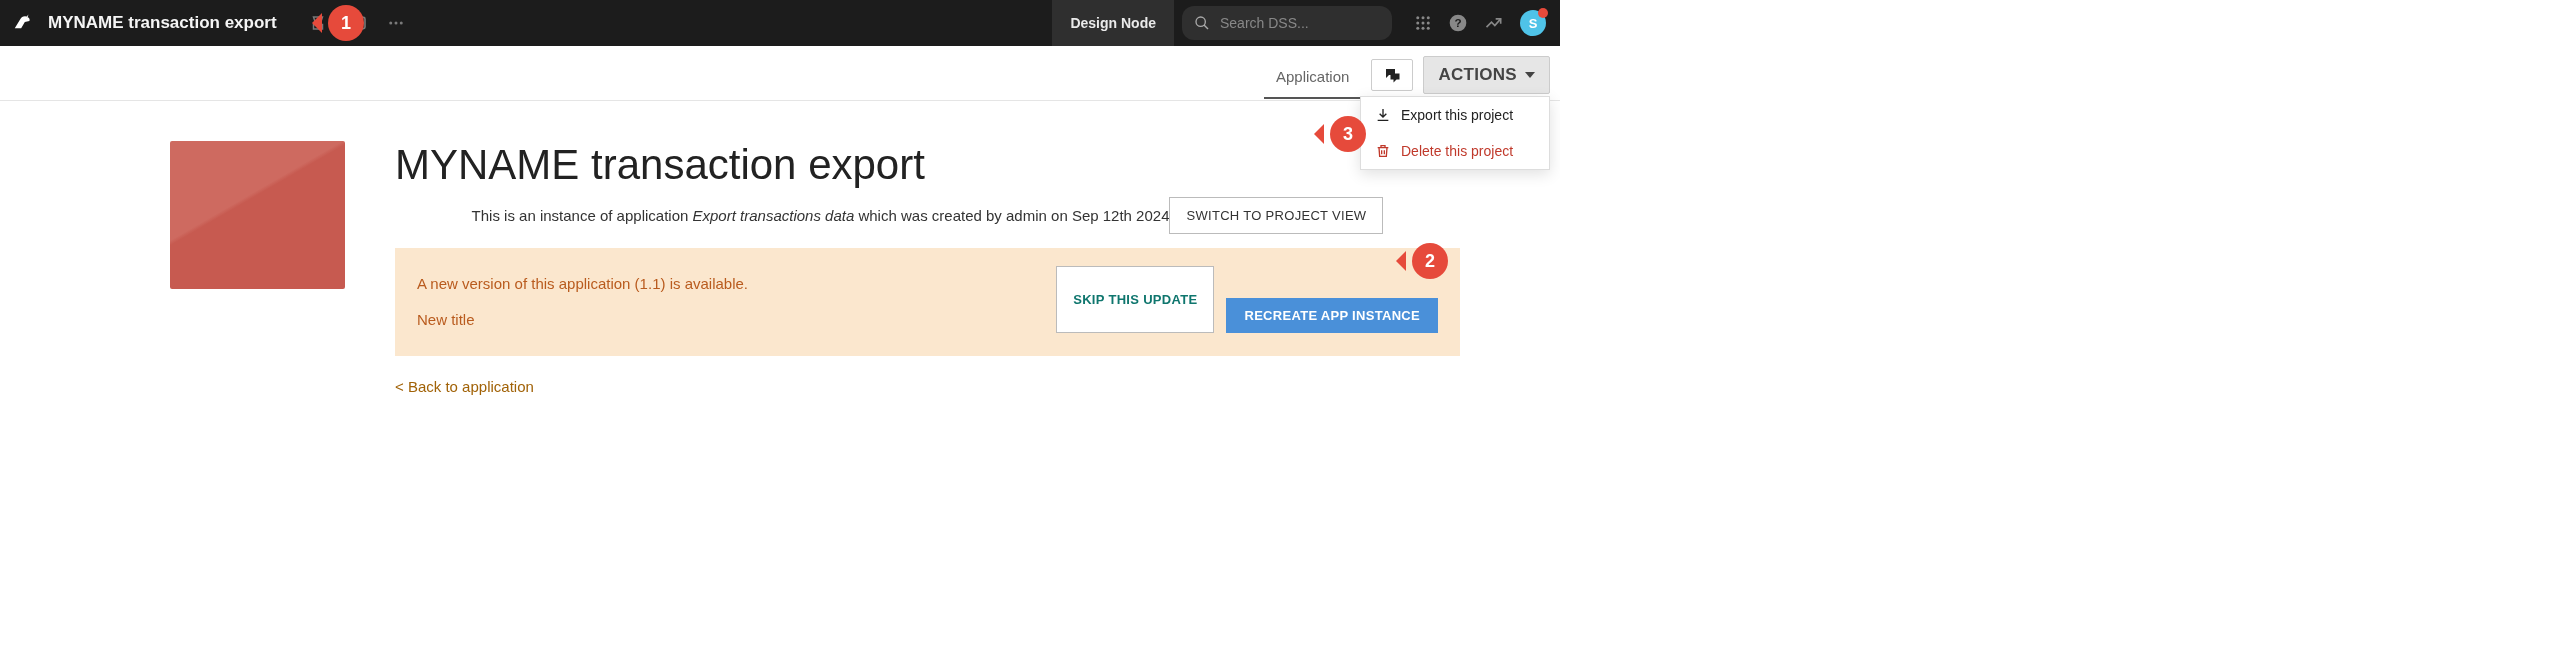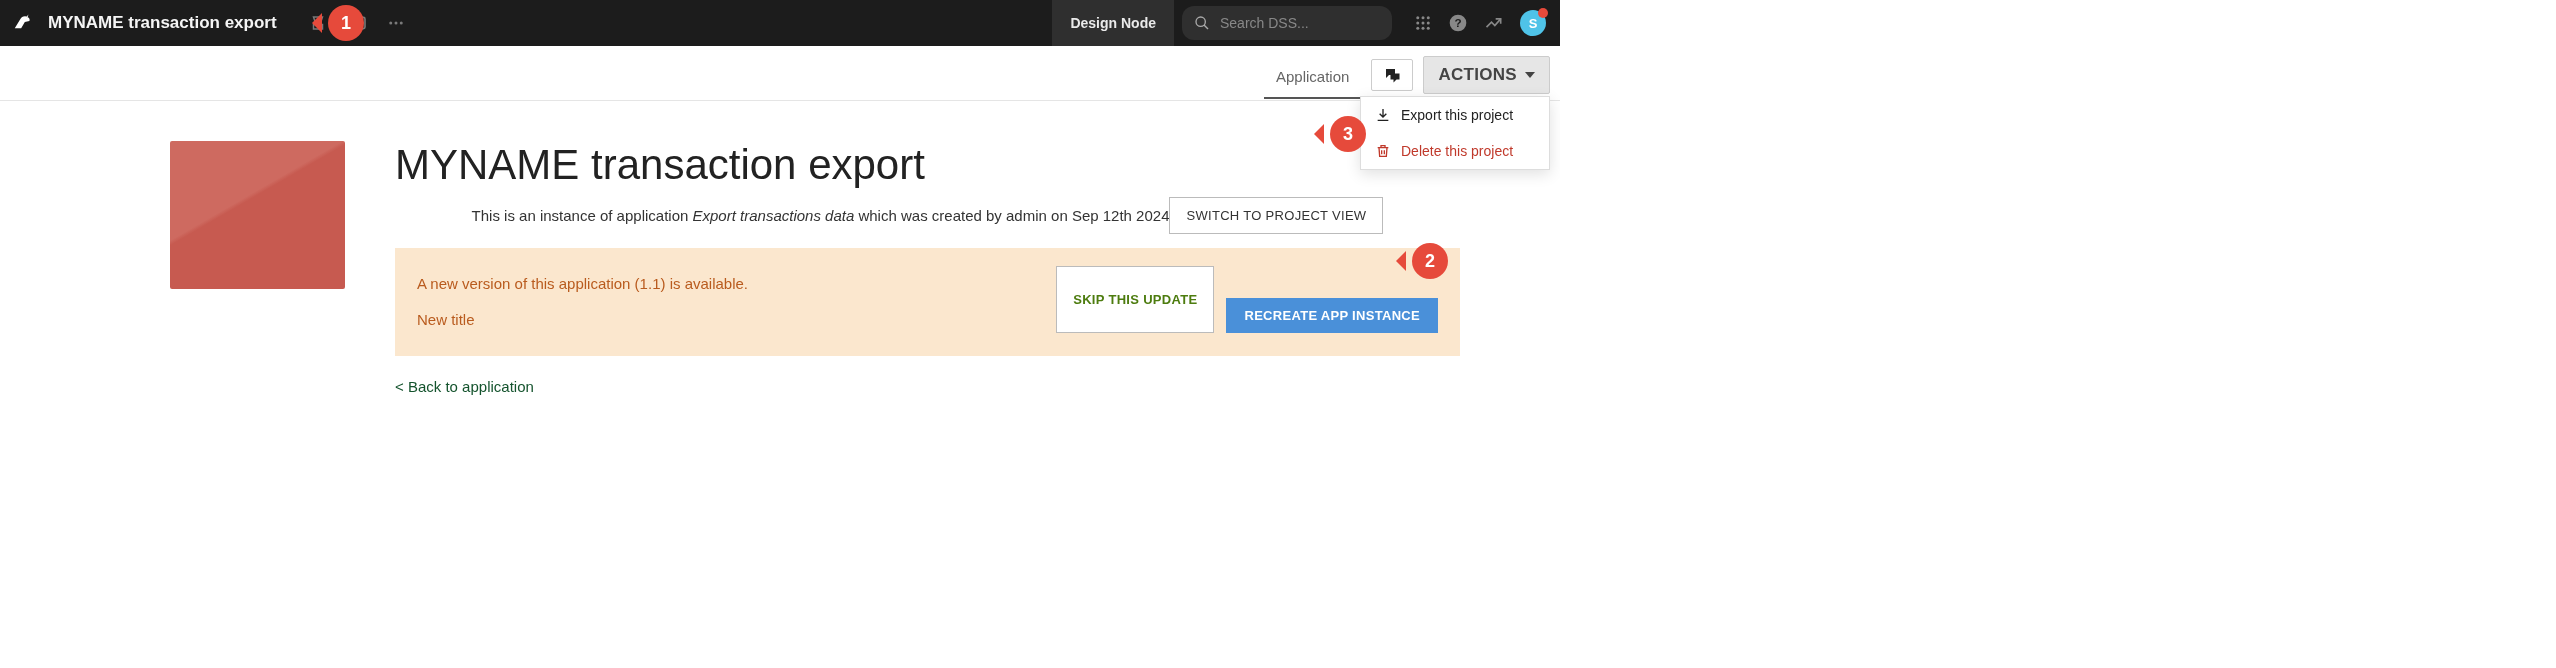--- a/index.html
+++ b/index.html
@@ -68,23 +68,23 @@
     .project-img { width: 175px; height: 148px; background: linear-gradient(150deg, #ce6a60 40%, #c75a50 42%, #c75a50 100%); border-radius: 2px; flex-shrink:0;}
     .content { flex: 1; }
     .page-title { font-size: 42px; font-weight: 400; color: #222; margin-bottom: 8px; }
     .descline { display:flex; justify-content:center; align-items:center; margin-bottom:14px;}
     .desc { font-size: 15px; color: #333; }
     .desc em { font-style: italic; }
     .switch-btn { background:#fff; border:1px solid #bbb; padding:10px 16px; font-size:13px; font-weight:400; color:#333; letter-spacing:.3px; cursor:pointer;}
     .notice { background: #fbe7ce; padding: 18px 22px; display:flex; justify-content:space-between; align-items:flex-start; gap:20px;}
     .notice-text { color: #b95b1e; font-size: 15px; line-height: 2.4; }
     .notice-actions { display:flex; gap:12px; }
-    .skip-btn { background:#fff; border:1px solid #bbb; padding:22px 16px; font-size:13px; font-weight:700; color:#4d7c0f; letter-spacing:.3px; cursor:pointer;}
+    .skip-btn { background:#fff; border:1px solid #bbb; padding:22px 16px; font-size:13px; font-weight:700; color:#0f766e; letter-spacing:.3px; cursor:pointer;}
     .recreate-btn { background:#4a90d9; color:#fff; border:none; padding:10px 18px; font-size:13px; font-weight:700; letter-spacing:.3px; cursor:pointer;margin-top:32px;}
-    .back-link { display:inline-block; margin-top:22px; color:#14532d; font-size:15px; text-decoration:none; cursor:pointer;}
+    .back-link { display:inline-block; margin-top:22px; color:#a16207; font-size:15px; text-decoration:none; cursor:pointer;}
 
     .callout { position:absolute; width:36px; height:36px; background:#e64a3b; border-radius:50%; color:#fff; font-weight:700; font-size:18px; display:flex; align-items:center; justify-content:center; z-index:20;}
     .callout::before { content:""; position:absolute; left:-16px; top:50%; transform:translateY(-50%); border:10px solid transparent; border-right-color:#e64a3b; border-left:none;}
     .c1 { top: 5px; left: 328px; }
     .c2 { top: 243px; left: 1412px; }
     .c3 { top: 116px; left: 1330px; }
   </style>
 </head>
 <body>
 

